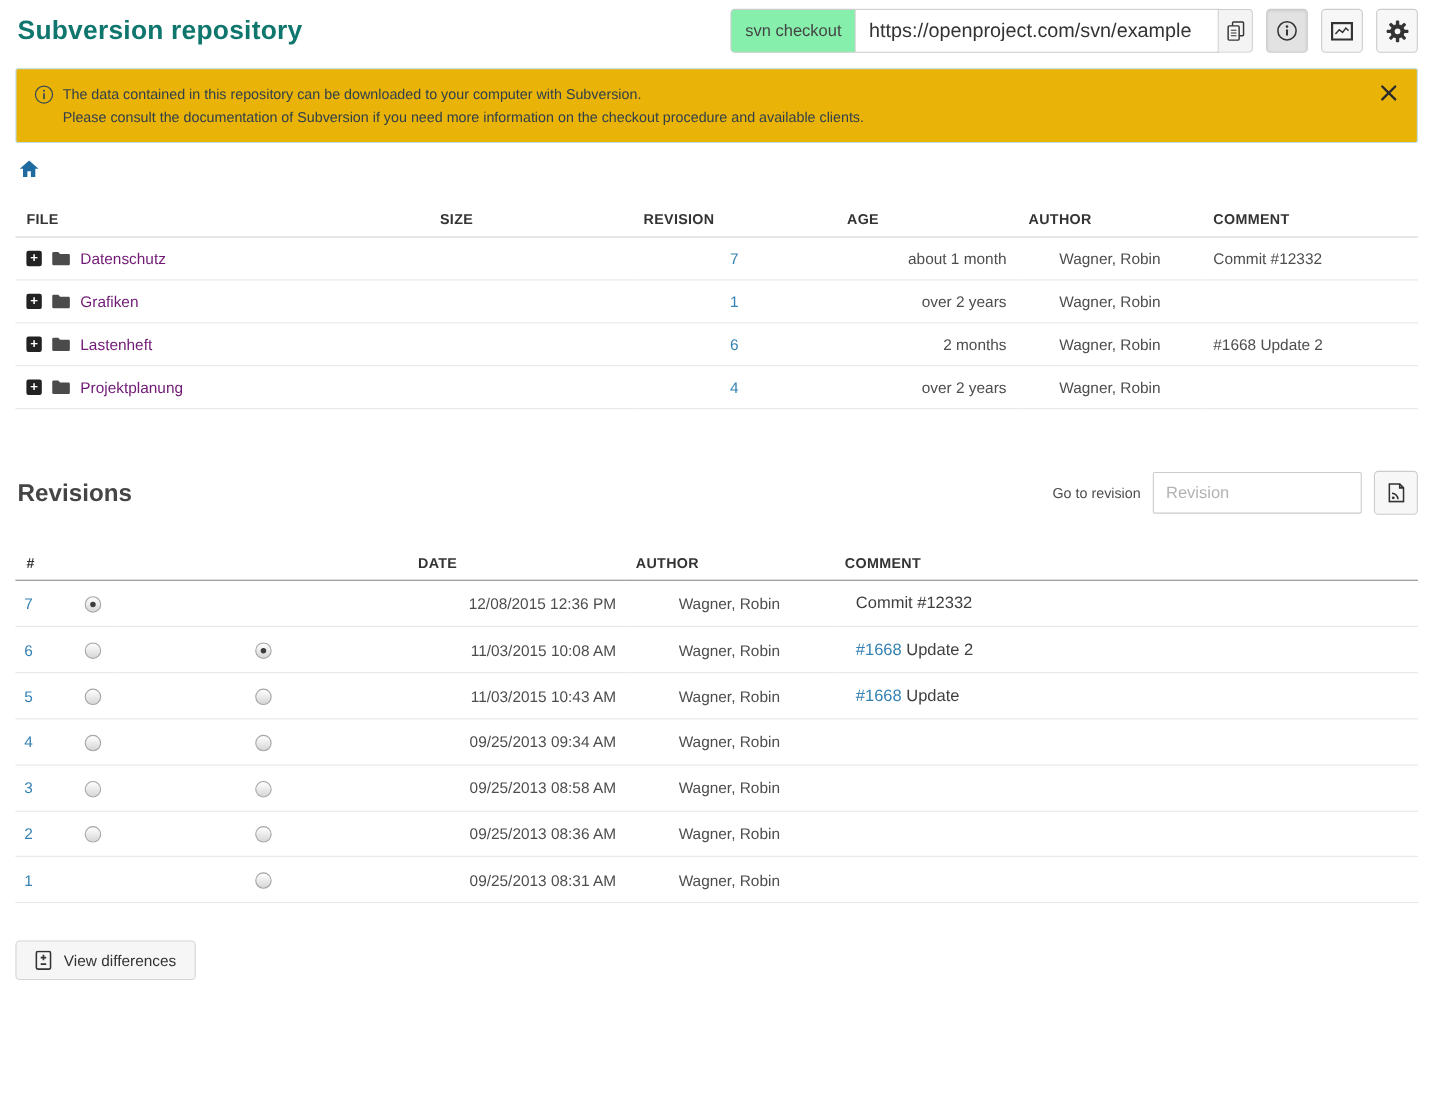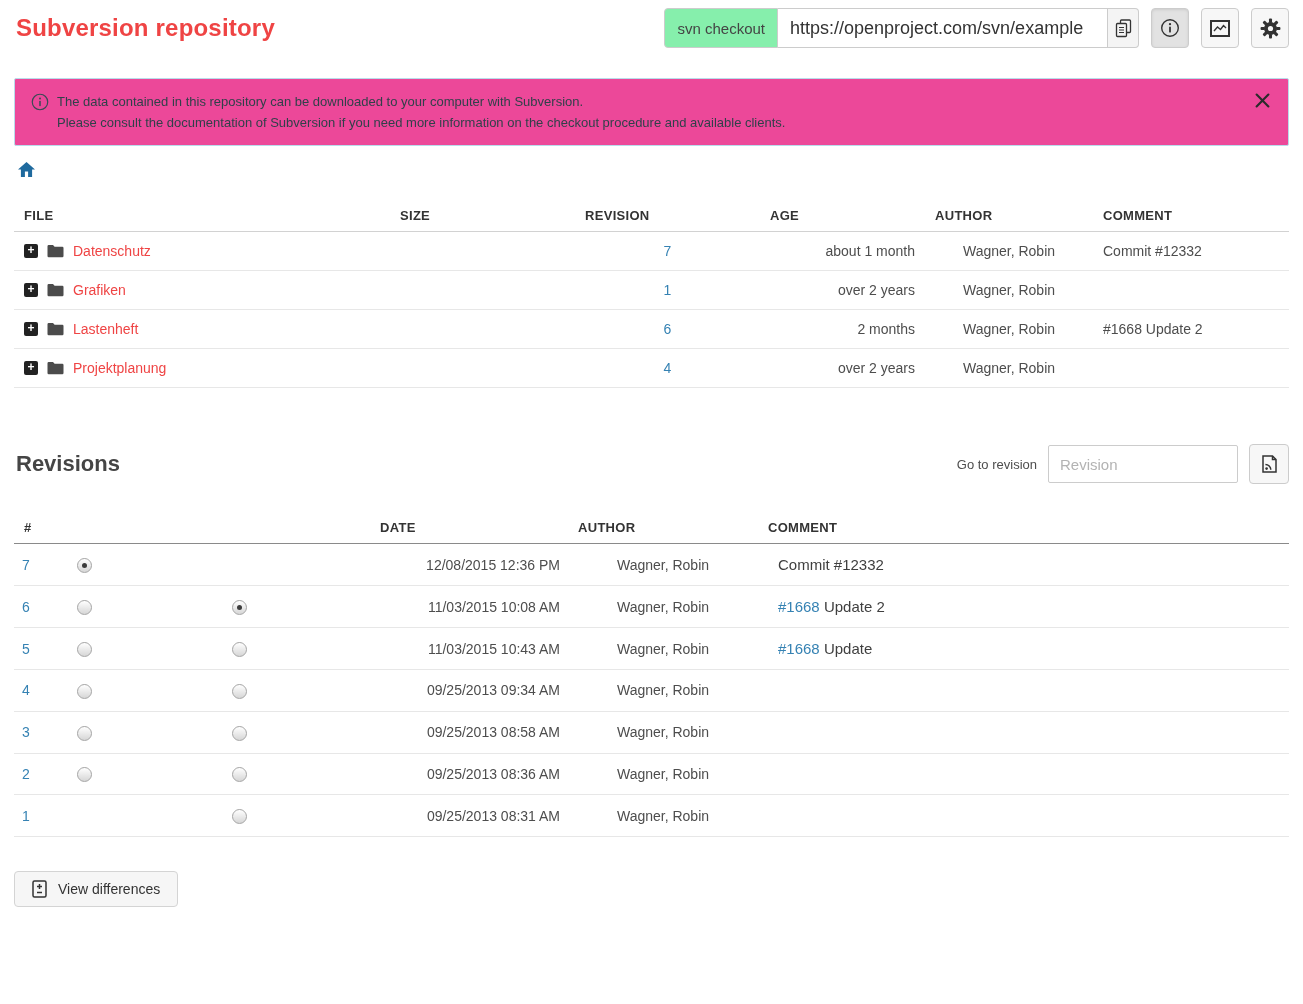--- a/index.html
+++ b/index.html
@@ -6,43 +6,43 @@
   html,body { margin:0; padding:0; background:#fff; }
   body {
     width:1303px; height:1004px; overflow:hidden;
     font-family:"Liberation Sans", sans-serif; color:#4d4d4d;
   }
   a { color:#3582b3; text-decoration:none; cursor:pointer; }
   .page { padding:0 14px; }
 
   
   .top { display:flex; justify-content:space-between; align-items:flex-start; padding-top:8px; height:54px; }
-  h1 { font-size:24px; font-weight:bold; color:#ef4444; margin:6px 0 0 2px; letter-spacing:.2px; }
+  h1 { font-size:24px; font-weight:bold; color:#0f766e; margin:6px 0 0 2px; letter-spacing:.2px; }
   .toolbar { display:flex; gap:12px; align-items:stretch; height:40px; }
   .input-group { display:flex; height:40px; }
   .ig-addon {
     background:#86efac; border:1px solid #ccc; padding:0 12px;
     display:flex; align-items:center; font-size:15px; color:#444; white-space:nowrap;
   }
   .ig-left { border-radius:4px 0 0 4px; }
   .url-input {
     width:330px; border:1px solid #ccc; border-left:none; padding:0 12px;
     font-size:18px; color:#333; font-family:"Liberation Sans",sans-serif; outline:none;
   }
   .ig-right { border-left:none; border-radius:0 4px 4px 0; width:31px; justify-content:center; padding:0; background:#f4f4f4; cursor:pointer; }
   .btn {
     width:38px; height:40px; border:1px solid #ccc; border-radius:4px; background:#f7f7f7;
     display:flex; align-items:center; justify-content:center; cursor:pointer; padding:0;
   }
   .btn.active { background:#e2e2e2; box-shadow:inset 0 1px 3px rgba(0,0,0,.1); }
 
   
   .banner {
-    position:relative; background:#ec4899; border:1px solid #b9dceb; border-radius:2px;
-    margin-top:24px; padding:12px 44px 12px 16px; font-size:13px; color:#31404a; line-height:21px; min-height:66px;
+    position:relative; background:#eab308; border:1px solid #b9dceb; border-radius:2px;
+    margin-top:8px; padding:12px 44px 12px 16px; font-size:13px; color:#31404a; line-height:21px; min-height:66px;
   }
   .banner-line1 { display:flex; align-items:center; gap:8px; }
   .banner-line2 { margin-left:26px; }
   .banner-close { position:absolute; right:16px; top:12px; background:none; border:none; cursor:pointer; padding:2px; }
 
   
   .crumb { margin:16px 0 6px 4px; height:18px; }
   .crumb a { display:inline-block; }
 
   
@@ -54,21 +54,21 @@
   .files-table { margin-top:20px; }
   .files-table td.rev  { text-align:center; }
   .files-table td.age  { text-align:right; }
   .files-table td.auth { text-align:center; }
   .file-cell { display:flex; align-items:center; gap:9px; }
   .plus-box {
     width:14px; height:14px; background:#222; color:#fff; border-radius:2px;
     font-size:12px; line-height:13px; text-align:center; font-weight:bold; cursor:pointer; flex:0 0 auto;
   }
   .plus-box::before { content:"+"; }
-  .file-name { color:#ef4444; }
+  .file-name { color:#701a75; }
 
   
   .rev-head { display:flex; justify-content:space-between; align-items:center; margin-top:56px; }
   h2 { font-size:22px; font-weight:bold; color:#454545; margin:0 0 0 2px; }
   .goto { display:flex; align-items:center; gap:11px; }
   .goto label { font-size:13px; color:#4d4d4d; }
   .goto input {
     width:190px; height:38px; border:1px solid #ccc; border-radius:2px; padding:0 11px;
     font-size:15px; color:#333; font-family:"Liberation Sans",sans-serif; outline:none;
   }

